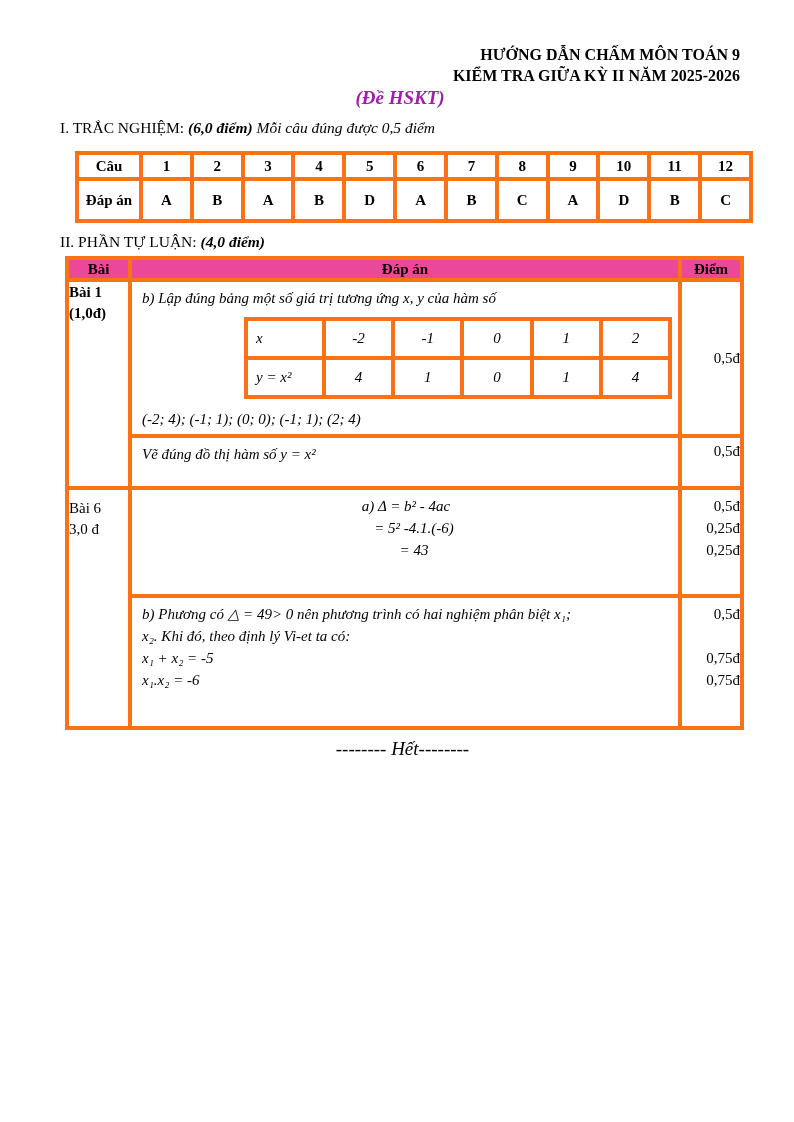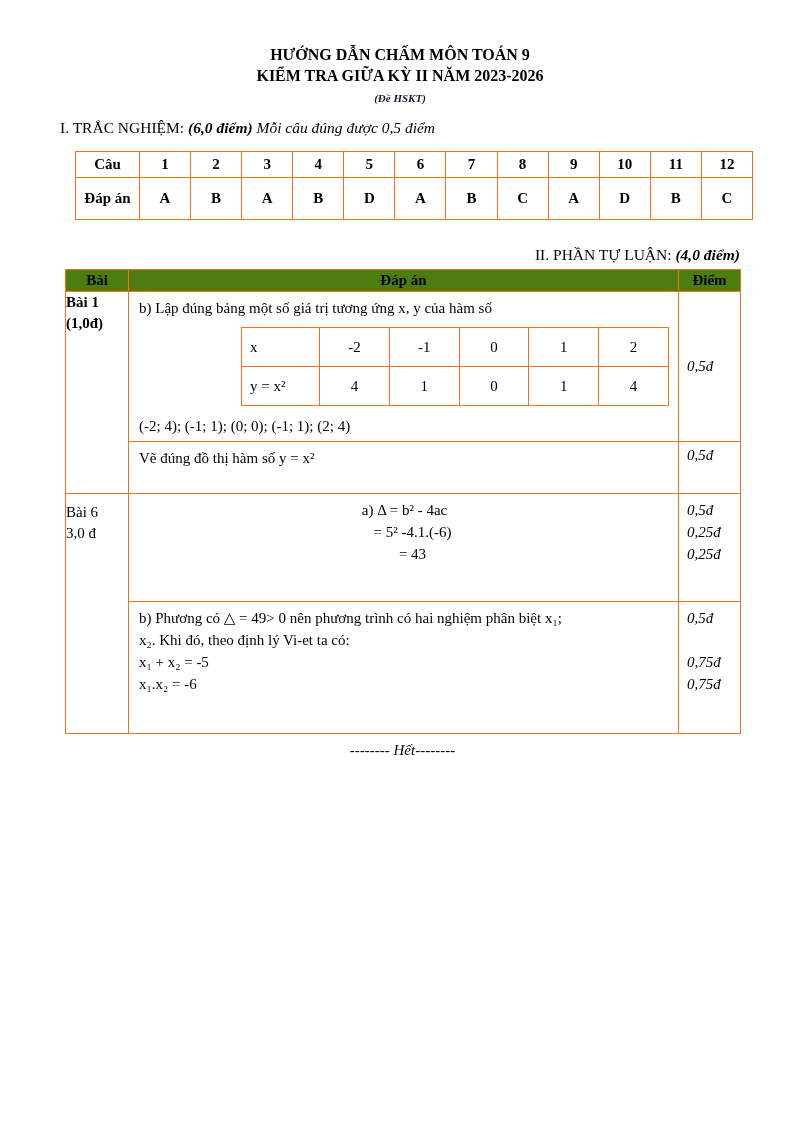--- a/index.html
+++ b/index.html
@@ -5,79 +5,79 @@
   * { margin:0; padding:0; box-sizing:border-box; }
   html,body { background:#ffffff; }
   body {
     width:794px; height:1122px;
     font-family:"Liberation Serif", serif;
     color:#000; font-size:15px;
     position:relative; overflow:hidden;
   }
   .page { padding:44px 54px 0 60px; }
 
-  .title-line { font-weight:bold; font-size:16px; text-align:center; line-height:21px; }
-  .subtitle { font-weight:bold; font-style:italic; text-align:center; font-size:11px; line-height:20px; color:#0f172a; margin-top:2px; }
+  .title-line { font-weight:bold; font-size:16px; text-align:right; line-height:21px; }
+  .subtitle { font-weight:bold; font-style:italic; text-align:center; font-size:19px; line-height:20px; color:#a21caf; margin-top:2px; }
 
   .section-heading { margin-top:9px; font-size:15.5px; line-height:21px; }
   .b  { font-weight:normal; }
   .i  { font-style:italic; }
   .bi { font-weight:bold; font-style:italic; }
 
   table { border-collapse:collapse; }
-  td { border:1px solid #f97316; }
+  td { border:4px solid #f97316; }
 
   
   .mc-table { width:678px; margin:13px 0 0 15px; table-layout:fixed; }
   .mc-table td { text-align:center; font-weight:bold; font-size:15px; padding:2px 3px; vertical-align:middle; }
   .mc-table .mc-label { width:64px; }
   .mc-row1 td { height:26px; }
   .mc-row2 td { height:42px; }
 
-  .section2 { margin-top:24px;text-align:right; }
+  .section2 { margin-top:8px; }
 
   
   .essay-table { width:675px; margin:4px 0 0 5px; table-layout:fixed; }
   .essay-table td { font-size:15px; vertical-align:top; }
   .col-bai  { width:63px; }
   .col-dapan{ width:550px; }
   .col-diem { width:62px; }
 
-  .hdr { background:#4d7c0f; font-weight:bold; text-align:center; height:22px; vertical-align:middle !important; }
+  .hdr { background:#ec4899; font-weight:bold; text-align:center; height:22px; vertical-align:middle !important; }
 
   .bai-cell { text-align:left; font-weight:bold; vertical-align:middle; line-height:21px; }
   .bai-cell.plain { font-weight:normal; vertical-align:top; padding-top:8px; }
 
-  .content-cell { padding:5px 8px 4px 10px; }
-  .score-cell { text-align:left; font-style:italic; padding-top:5px;padding-left:8px; }
+  .content-cell { padding:5px 8px 4px 10px;font-style:italic; }
+  .score-cell { text-align:right; padding-top:5px;padding-left:8px; }
   .score-cell.mid { vertical-align:middle; padding-top:0; }
 
   .line { line-height:22px; min-height:22px; }
   .indent { margin-left:16px; }
 
   .h150 { height:150px; }
   .h52  { height:52px; }
   .h108 { height:108px;text-align:center; }
   .h132 { height:132px; }
 
   
   .value-table { margin:8px 0 0 102px; width:428px; table-layout:fixed; }
   .value-table td { height:39px; vertical-align:middle; padding:2px 8px; text-align:center; }
   .value-table .vt-first { width:78px; text-align:left; }
   .pairs { margin-top:9px; }
 
-  .footer { width:675px; margin:8px 0 0 5px; text-align:center; font-style:italic; font-size:15px; }
+  .footer { width:675px; margin:8px 0 0 5px; text-align:center; font-style:italic; font-size:19px; }
 </style>
 </head>
 <body>
 
 <div class="page">
 
   <div class="title-line">HƯỚNG DẪN CHẤM MÔN TOÁN 9</div>
-  <div class="title-line">KIỂM TRA GIỮA KỲ II NĂM 2023-2026</div>
+  <div class="title-line">KIỂM TRA GIỮA KỲ II NĂM 2025-2026</div>
   <div class="subtitle">(Đề HSKT)</div>
 
   <div class="section-heading">
     <span class="b">I. TRẮC NGHIỆM:</span>
     <span class="bi">(6,0 điểm)</span>
     <span class="i">Mỗi câu đúng được 0,5 điểm</span>
   </div>
 
   <table class="mc-table">
     <tbody>

